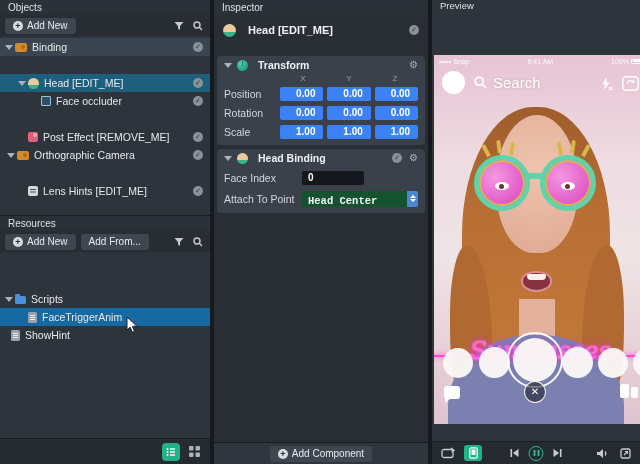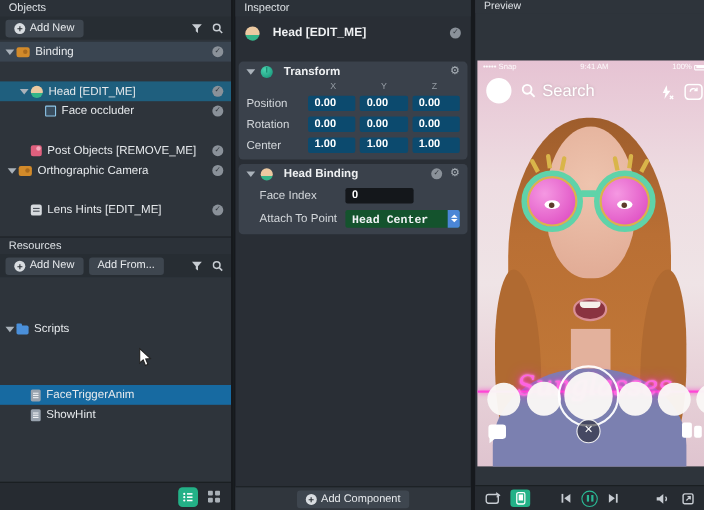--- a/index.html
+++ b/index.html
@@ -20,21 +20,21 @@
   .spacer { flex:1; }
   .icon-btn { background:none; border:none; width:14px; height:14px; display:flex;
               align-items:center; justify-content:center; }
 
   
   .tree { list-style:none; padding-top:2px; }
   .tree-row { height:18px; display:flex; align-items:center; font-size:10.5px; color:#e6e9ec;
               padding-right:7px; white-space:nowrap; }
   .tree-row.hover { background:#3a4551; }
   .tree-row.selected-teal { background:#1f5f7e; }
-  .tree-row.selected-blue { background:#176aa1;margin-top:42px; }
+  .tree-row.selected-blue { background:#176aa1; }
   .arrow { width:11px; height:18px; position:relative; flex:none; }
   .arrow.down::after { content:''; position:absolute; top:7px; left:1px;
     border-left:4px solid transparent; border-right:4px solid transparent; border-top:5px solid #aab2ba; }
   .ti { flex:none; margin-right:5px; position:relative; display:inline-block; }
   .vis-toggle { margin-left:auto; width:10px; height:10px; border-radius:50%; background:#8a9199;
                 color:#343a41; font-size:7px; line-height:10px; text-align:center; flex:none; }
 
   
   .i-camera-icon { width:12px; height:9px; background:#d28a2a; border-radius:2px; }
   .i-camera-icon::after { content:''; position:absolute; right:2px; top:2.5px; width:4px; height:4px;
@@ -76,23 +76,23 @@
   .card-hd { height:18px; display:flex; align-items:center; gap:5px; padding:0 7px; }
   .card-hd .title { font-size:10.5px; font-weight:bold; color:#eef0f2; }
   .card-hd .c-arrow { width:8px; height:8px; position:relative; }
   .card-hd .c-arrow::after { content:''; position:absolute; top:2px; left:0;
     border-left:4px solid transparent; border-right:4px solid transparent; border-top:5px solid #aab2ba; }
   .gear { margin-left:auto; font-size:10px; color:#aab1b8; line-height:10px; }
   .cols { display:flex; height:10px; padding:0 7px 0 63px; }
   .cols span { flex:1; font-size:8px; color:#979ea6; text-align:center; }
   .t-row { display:flex; align-items:center; height:19px; padding:0 7px; gap:4px; }
   .t-row .lbl { width:52px; font-size:10.5px; color:#d3d7db; flex:none; }
-  .t-field { flex:1; height:14px; background:#0c4a6e; border-radius:2px; color:#fff;
-    font-size:10px; font-weight:bold; line-height:14px; padding-left:6px; }
-  .hb-row { display:flex; align-items:center; height:21px; padding:0 7px; gap:4px;margin-left:12px; }
+  .t-field { flex:1; height:14px; background:#3b82f6; border-radius:2px; color:#fff;
+    font-size:10px; font-weight:bold; line-height:14px; padding-left:16px; }
+  .hb-row { display:flex; align-items:center; height:21px; padding:0 7px; gap:4px; }
   .hb-row .lbl { width:74px; font-size:10.5px; color:#d3d7db; flex:none; }
   .hb-field { width:62px; height:14px; background:#14171b; border-radius:2px; color:#fff;
     font-size:10px; font-weight:bold; line-height:14px; padding-left:6px; }
   .select { flex:1; height:16px; background:#14532d; border-radius:2px; display:flex; align-items:flex-end;font-family:Liberation Mono, monospace; }
   .select .val { flex:1; font-size:10.5px; font-weight:bold; color:#f2f4f6; padding-left:6px; }
   .stepper { width:11px; height:16px; background:#4b86d6; border-radius:0 2px 2px 0;
     display:flex; flex-direction:column; align-items:center; justify-content:center; gap:1px; }
   .stepper i { width:0; height:0; border-left:3px solid transparent; border-right:3px solid transparent; }
   .stepper .up { border-bottom:3px solid #fff; }
   .stepper .dn { border-top:3px solid #fff; }
@@ -217,21 +217,21 @@
           <li class="tree-row" style="padding-left: 30px;">
             <span class="arrow"></span>
             <span class="ti i-mesh-icon"></span>
             <span>Face occluder</span>
             <span class="vis-toggle">✓</span>
           </li>
           <li class="tree-row" style="padding-left: 30px;"></li>
           <li class="tree-row" style="padding-left: 17px;">
             <span class="arrow"></span>
             <span class="ti i-post-effect-icon"></span>
-            <span>Post Objects [REMOVE_ME]</span>
+            <span>Post Effect [REMOVE_ME]</span>
             <span class="vis-toggle">✓</span>
           </li>
           <li class="tree-row" style="padding-left: 6px;">
             <span class="arrow down"></span>
             <span class="ti i-camera-icon"></span>
             <span>Orthographic Camera</span>
             <span class="vis-toggle">✓</span>
           </li>
           <li class="tree-row" style="padding-left: 17px;"></li>
           <li class="tree-row" style="padding-left: 17px;">
@@ -273,21 +273,21 @@
           <li class="tree-row" style="padding-left: 4px;">
             <span class="arrow down"></span>
             <span class="ti i-folder-icon"></span>
             <span>Scripts</span>
           </li>
           <li class="tree-row selected-blue" style="padding-left: 17px;">
             <span class="arrow"></span>
             <span class="ti i-script-icon"></span>
             <span>FaceTriggerAnim</span>
           </li>
-          <li class="tree-row" style="padding-left: 17px;">
+          <li class="tree-row" style="">
             <span class="arrow"></span>
             <span class="ti i-script-icon"></span>
             <span>ShowHint</span>
           </li>
           <li class="tree-row" style="padding-left: 4px;"></li>
           <li class="tree-row" style="padding-left: 4px;"></li>
         </ul>
       <div class="view-toggles">
         <button class="vt-green">
           <svg width="10" height="10" viewBox="0 0 10 10">
@@ -338,21 +338,21 @@
             <span class="t-field">0.00</span>
             <span class="t-field">0.00</span>
           </div>
           <div class="t-row">
             <span class="lbl">Rotation</span>
             <span class="t-field">0.00</span>
             <span class="t-field">0.00</span>
             <span class="t-field">0.00</span>
           </div>
           <div class="t-row">
-            <span class="lbl">Center</span>
+            <span class="lbl">Scale</span>
             <span class="t-field">1.00</span>
             <span class="t-field">1.00</span>
             <span class="t-field">1.00</span>
           </div>
         </div>
     </div>
 
     <div class="card">
       <div class="card-hd">
         <span class="c-arrow"></span>

